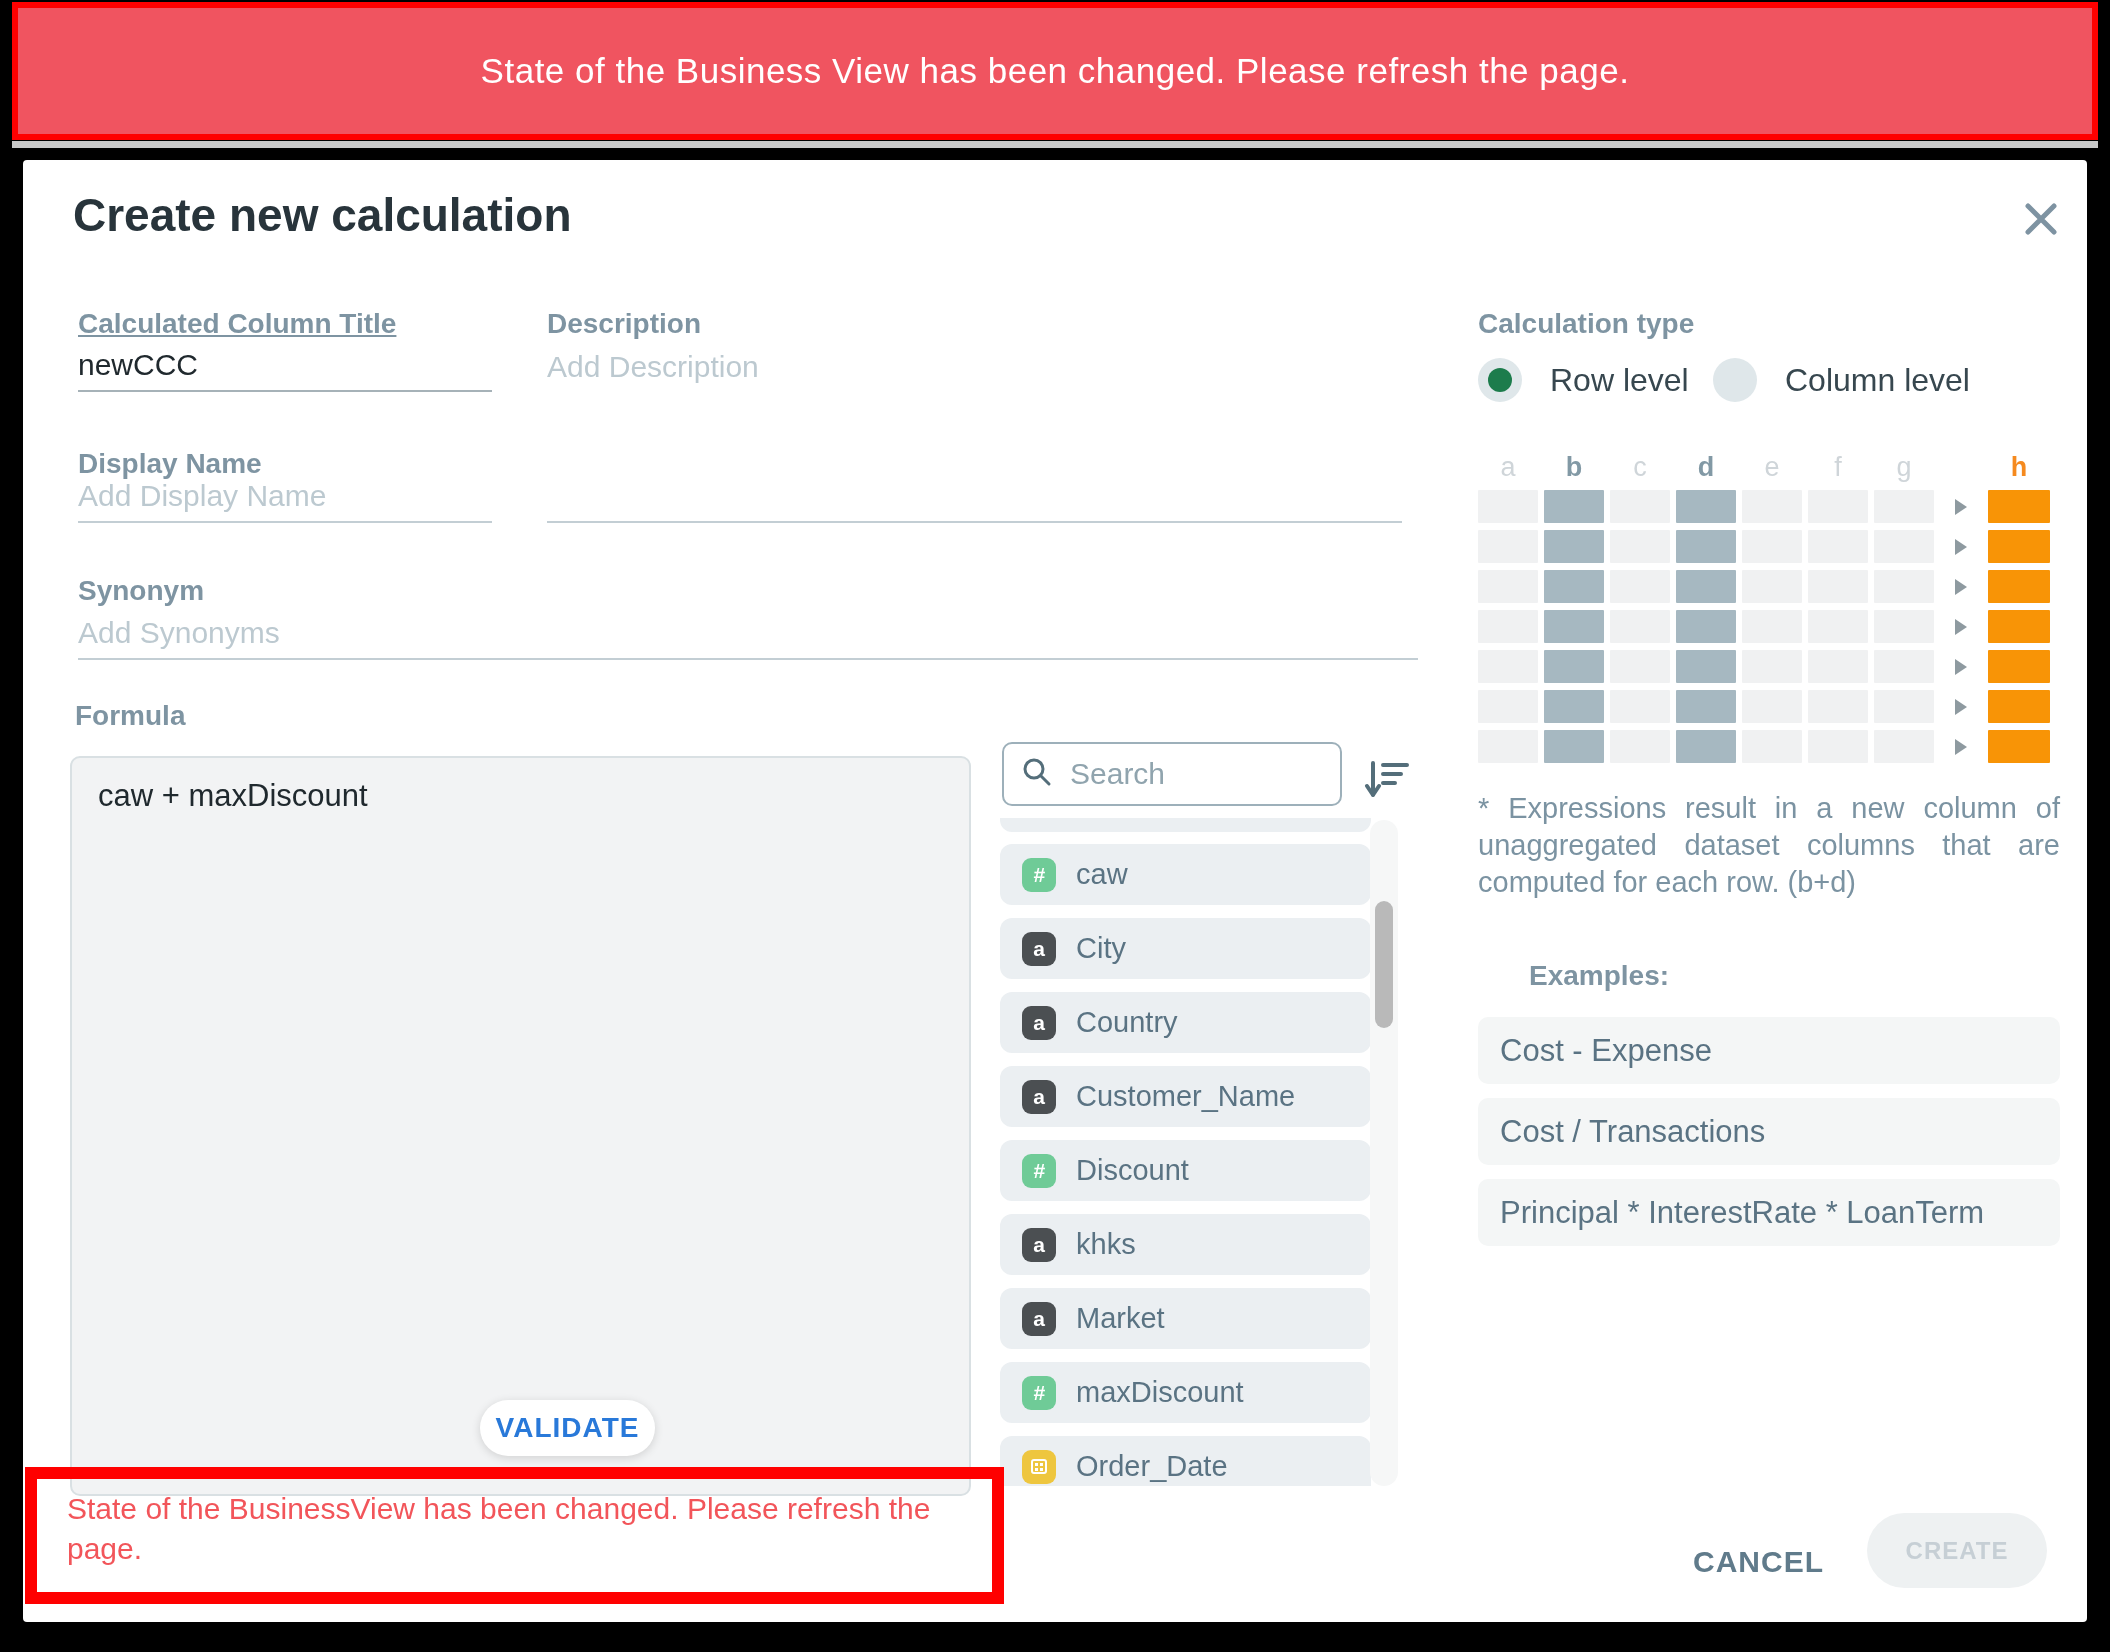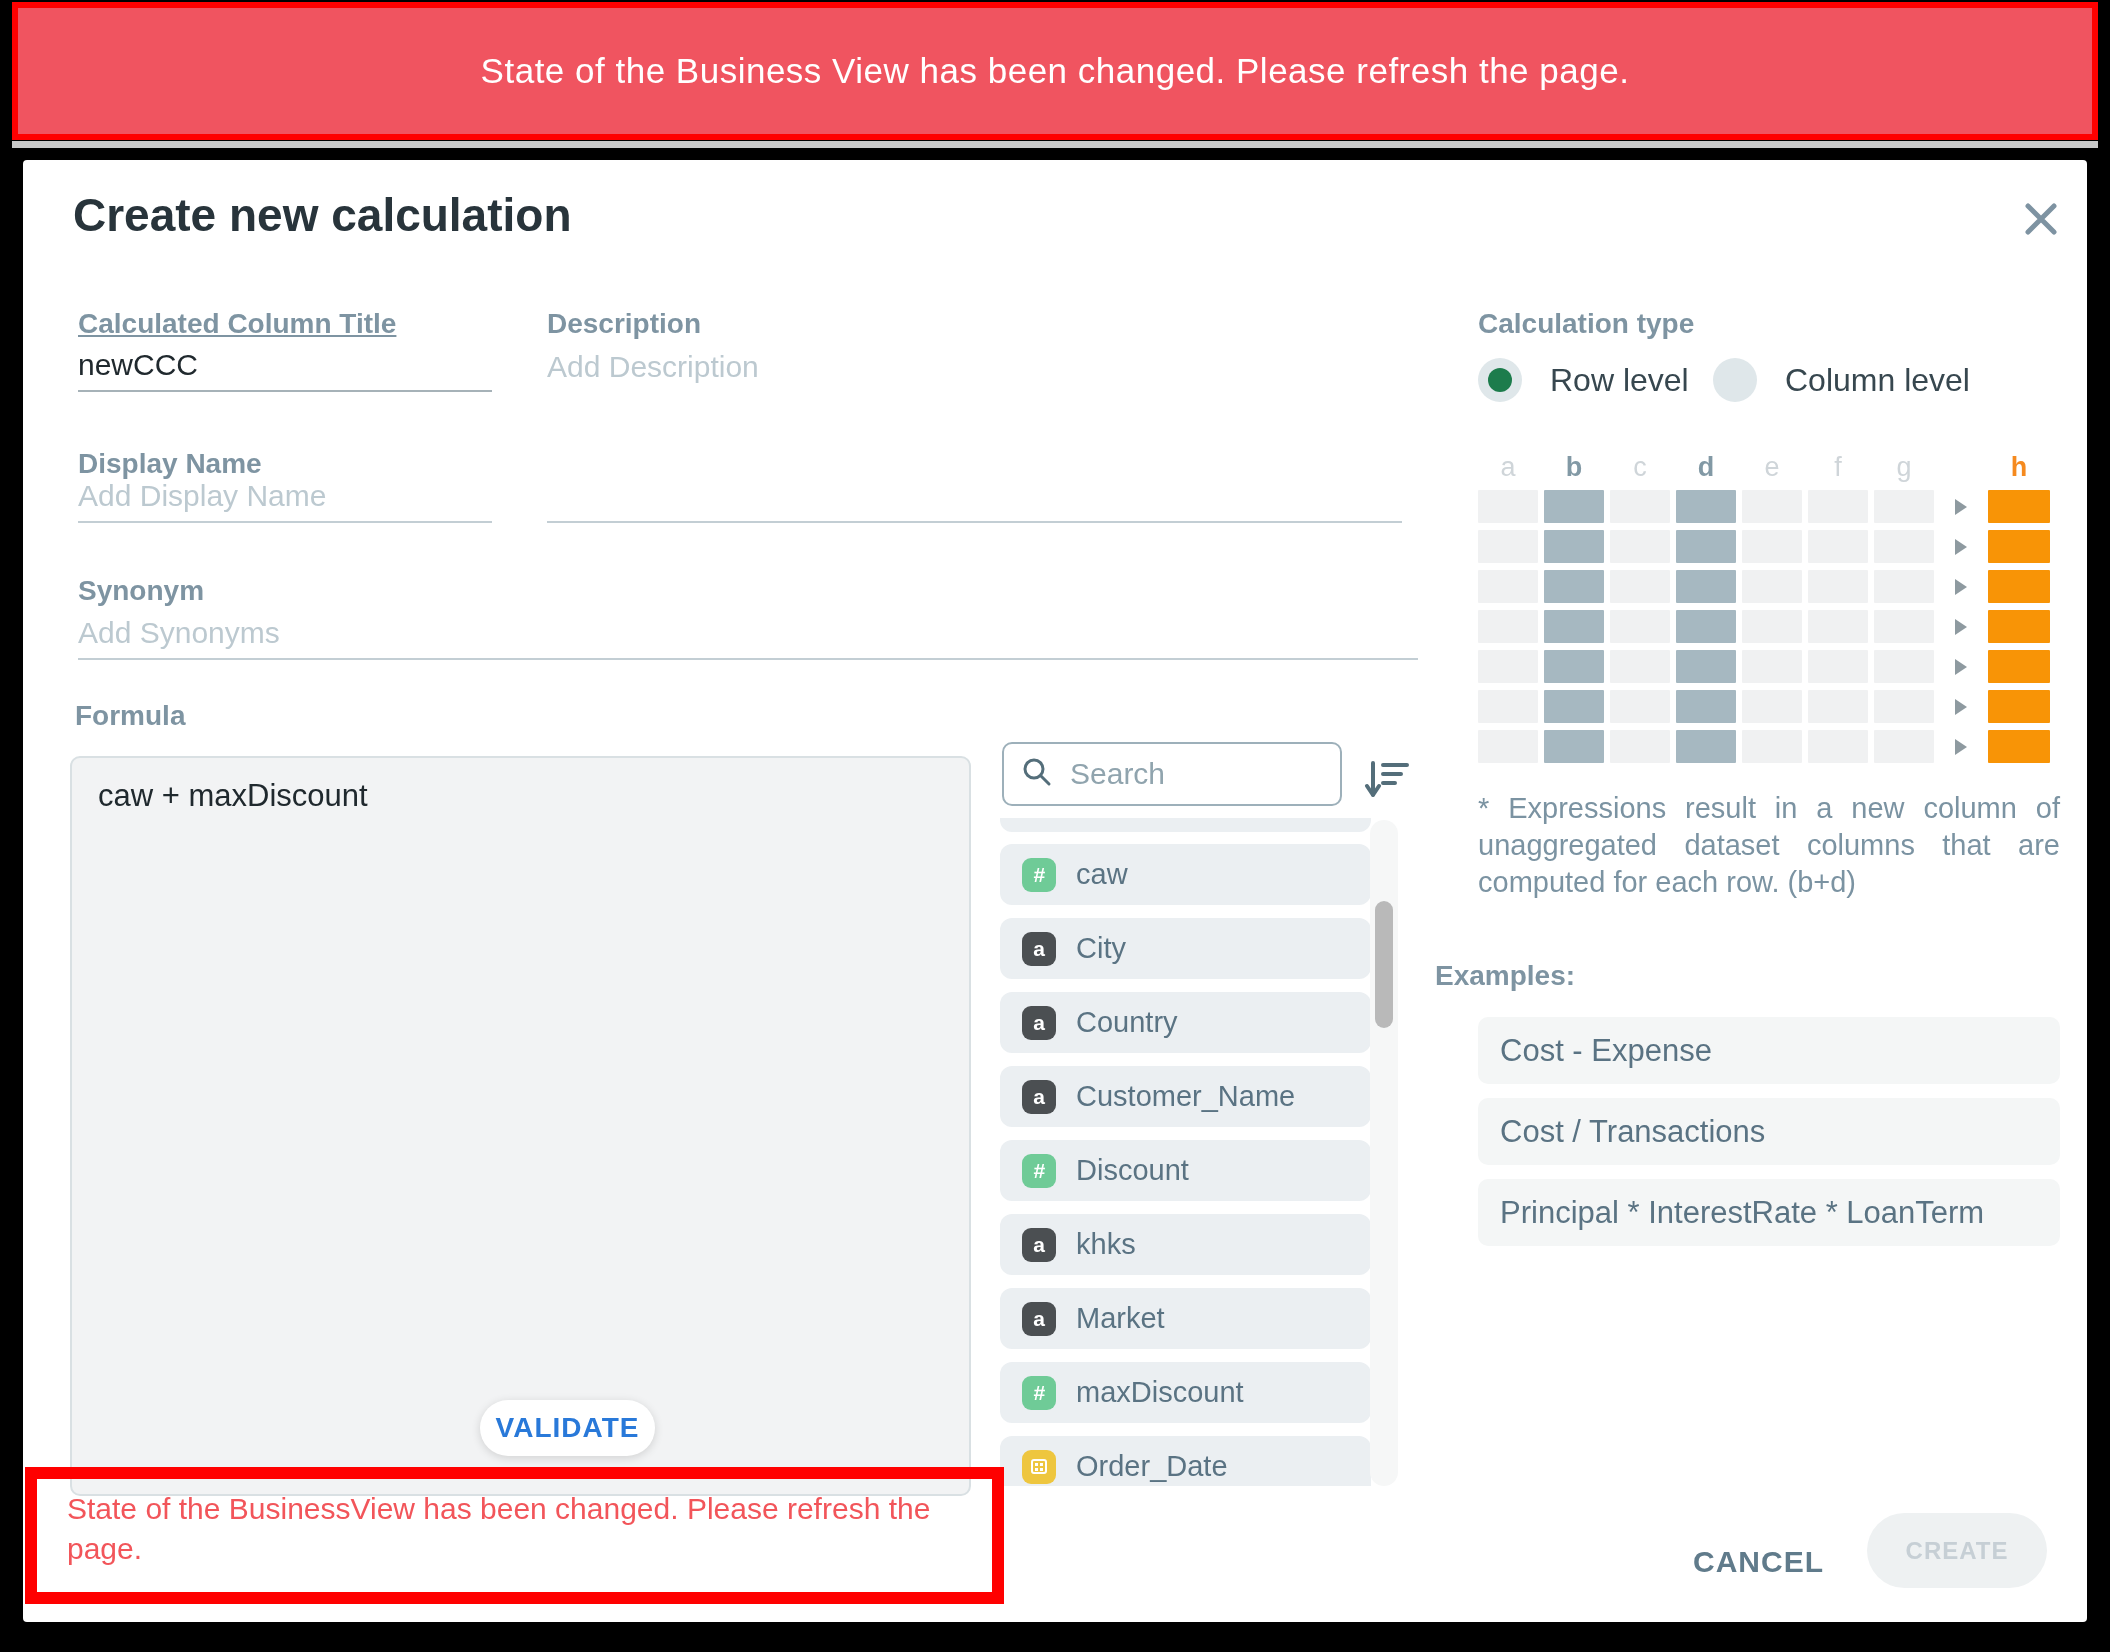--- a/index.html
+++ b/index.html
@@ -72,21 +72,21 @@
   .ghead.hl{color:#8299a5;font-weight:bold;}
   .ghead.res{color:#f58a1f;font-weight:bold;}
   .gcell{height:33px;background:#f0f1f2;border-radius:1px;}
   .gcell.hl{background:#a6b8c1;}
   .gcell.res{background:#f89406;}
   .garrow{display:flex;align-items:center;justify-content:center;}
   .garrow i{width:0;height:0;border-left:12px solid #8e9aa0;border-top:8px solid transparent;border-bottom:8px solid transparent;}
 
   .note{position:absolute;left:1455px;top:630px;width:582px;font-size:29px;line-height:37px;
     color:#7b93a2;text-align:justify;}
-  .examples-head{position:absolute;left:1412px;top:800px;font-size:28px;font-weight:bold;color:#7e94a2;text-align:center;}
+  .examples-head{position:absolute;left:1506px;top:800px;font-size:28px;font-weight:bold;color:#7e94a2;text-align:center;}
   .example-list{position:absolute;left:1455px;top:857px;width:582px;}
   .example-item{height:67px;background:#f4f6f6;border-radius:10px;margin-bottom:14px;
     display:flex;align-items:center;padding-left:22px;font-size:31px;color:#5a7383;}
 
   
   .cancel-btn{position:absolute;left:1650px;top:1375px;font-size:30px;font-weight:bold;letter-spacing:1px;
     color:#607b8b;cursor:pointer;padding:10px 20px;}
   .create-btn{position:absolute;left:1844px;top:1353px;width:180px;height:75px;border-radius:38px;
     background:#eef1f2;color:#c6cfd5;font-size:24px;font-weight:bold;letter-spacing:1px;
     display:flex;align-items:center;justify-content:center;}

